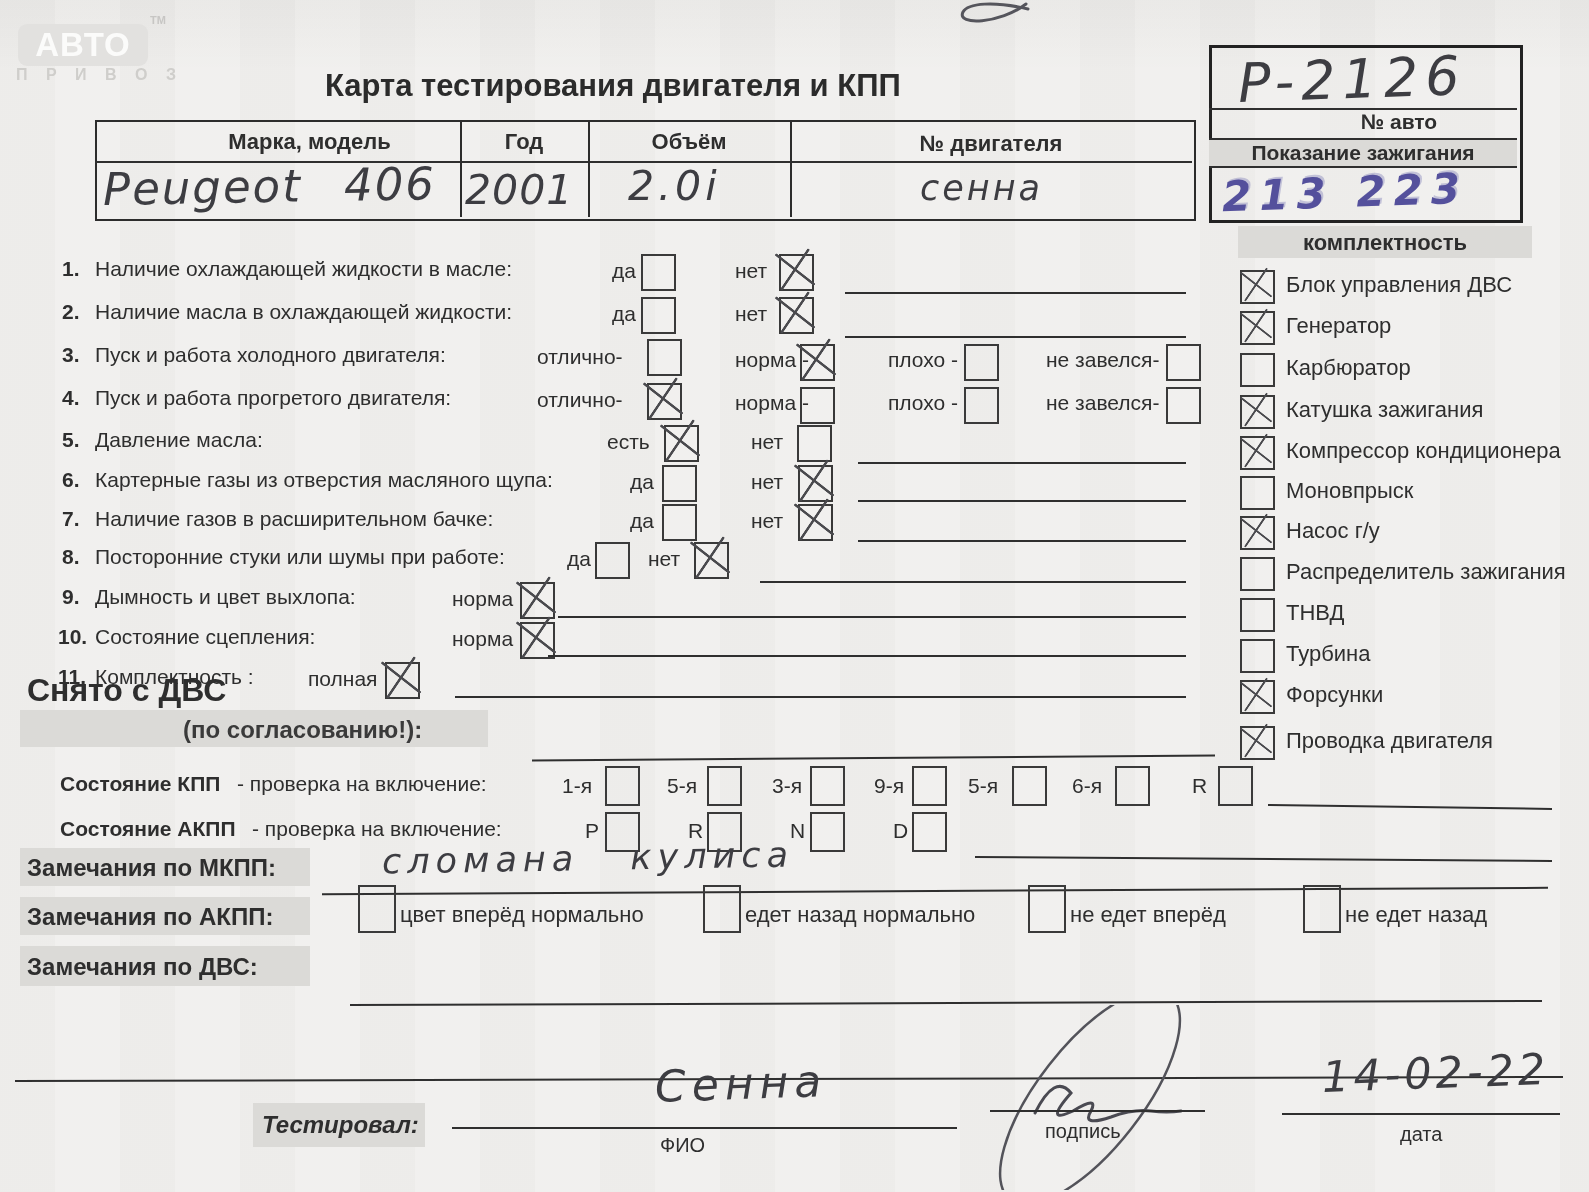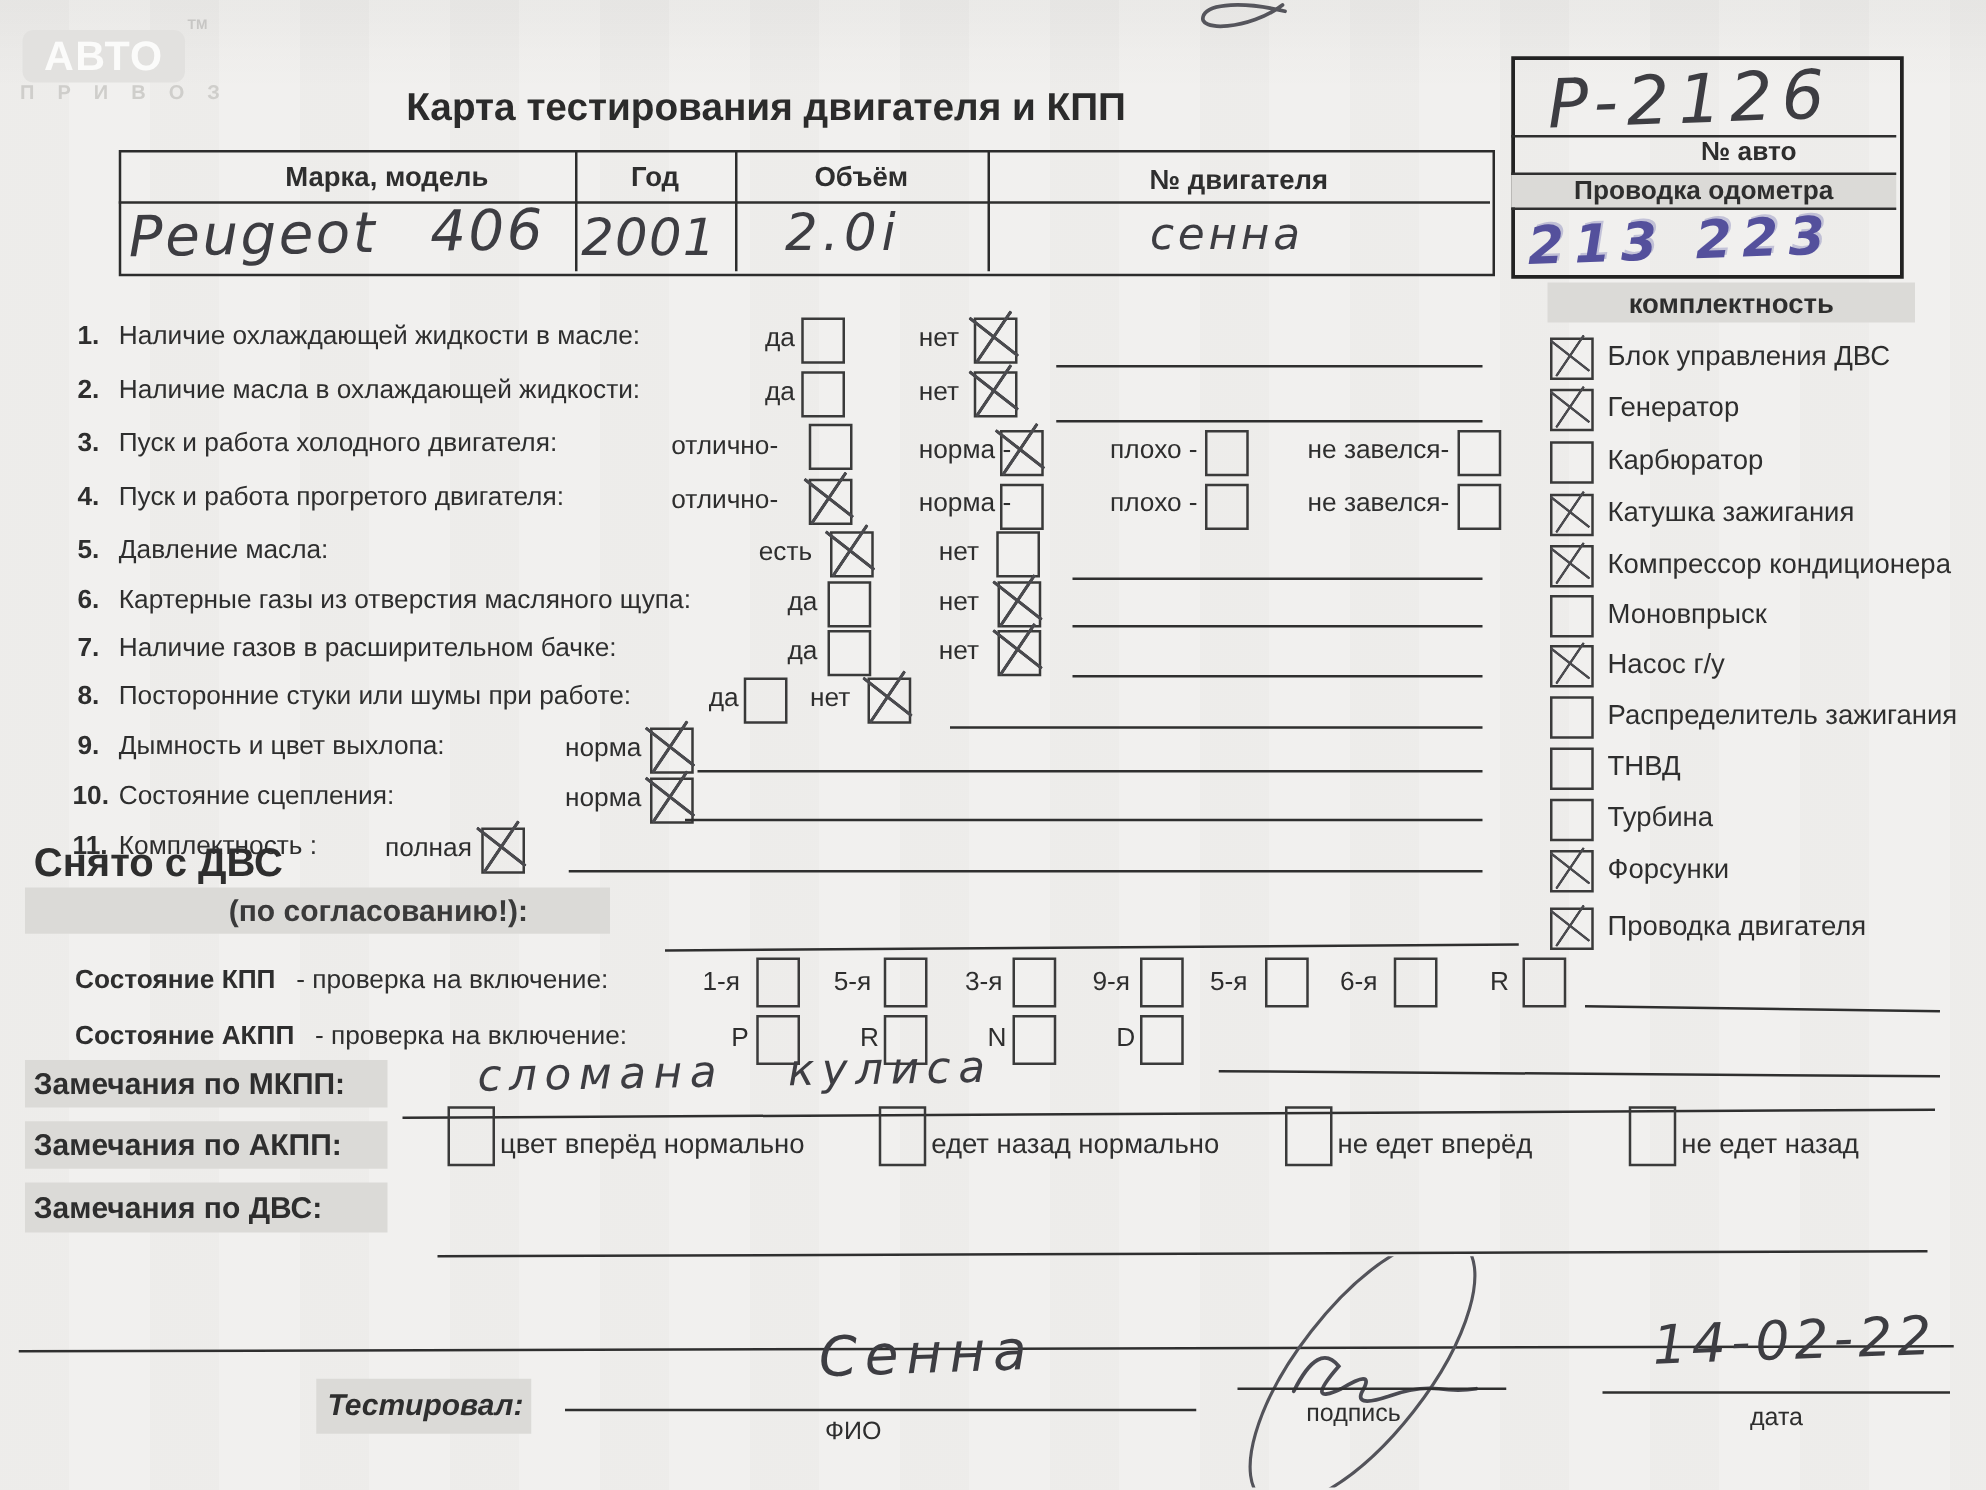--- a/index.html
+++ b/index.html
@@ -59,21 +59,21 @@
     <div class="hw" style="left:920px;top:168px;font-size:35px;letter-spacing:3px;">сенна</div>
   </div>
 
   <div>
     <div class="abs" style="left:1209px;top:45px;width:308px;height:172px;border:3px solid #222;"></div>
     <div class="hw" style="left:1238px;top:48px;font-size:54px;letter-spacing:7px;transform:rotate(-2deg);">P-2126</div>
     <div class="line" style="left:1209px;top:108px;width:308px;"></div>
     <div class="abs" style="left:1209px;top:110px;width:308px;text-align:center;font-size:21px;font-weight:bold;margin-left:36px;">№ авто</div>
     <div class="line" style="left:1209px;top:138px;width:308px;"></div>
     <div class="abs gray" style="left:1209px;top:140px;width:308px;height:26px;"></div>
-    <div class="abs" style="left:1209px;top:141px;width:308px;text-align:center;font-size:21px;font-weight:bold;">Проводка одометра</div>
+    <div class="abs" style="left:1209px;top:141px;width:308px;text-align:center;font-size:21px;font-weight:bold;">Показание зажигания</div>
     <div class="line" style="left:1209px;top:166px;width:308px;"></div>
     <div class="hw" style="left:1222px;top:168px;font-size:42px;font-weight:bold;color:#54509c;letter-spacing:8px;transform:rotate(-2deg);text-shadow:2px -2px 0 rgba(110,108,175,.35);">213 223</div>
   </div>
 
   <div>
 
     <div>
       <span class="abs lbl b" style="left:62px;top:257px;">1.</span>
       <span class="abs lbl" style="left:95px;top:257px;">Наличие охлаждающей жидкости в масле:</span>
       <span class="abs lbl it" style="left:612px;top:259px;">да</span>

